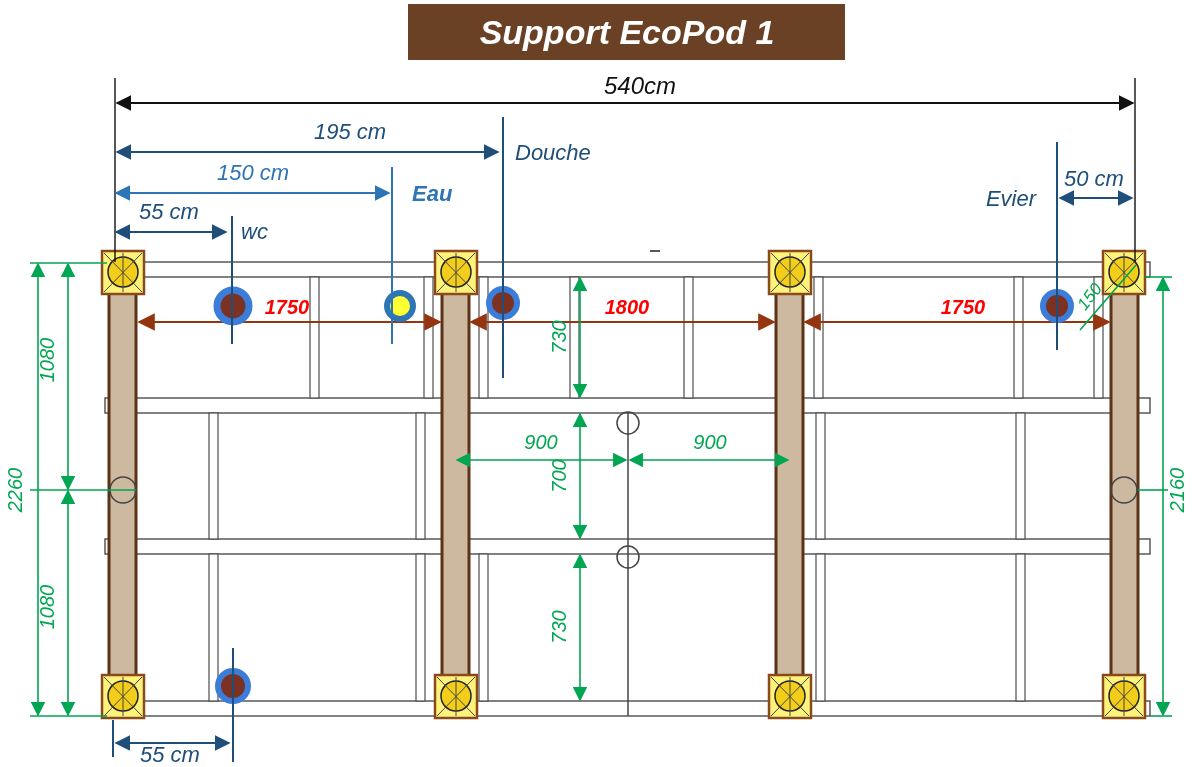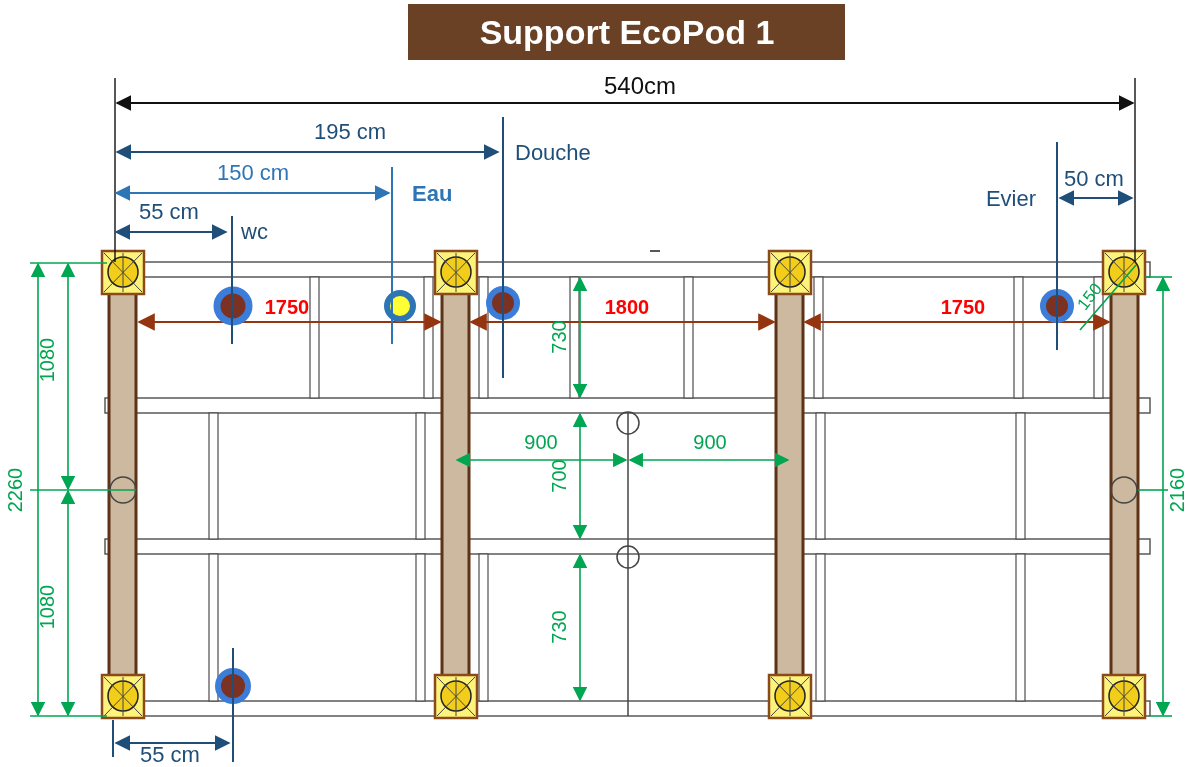--- a/index.html
+++ b/index.html
@@ -1,17 +1,17 @@
 <!DOCTYPE html>
 <html><head>
 <meta charset="utf-8">
 <style>
   html,body{margin:0;padding:0;background:#fff;}
   .stage{position:relative;width:1200px;height:767px;background:#ffffff;overflow:hidden;
-         font-family:"Liberation Sans",sans-serif;}
+         font-family:"Liberation Sans",sans-serif;font-style:italic;}
   svg{position:absolute;left:0;top:0;}
   text{font-family:"Liberation Sans",sans-serif;}
   .t-black{fill:#111111;font-size:24px;}
   .t-navy{fill:#1f4e79;font-size:22px;}
   .t-blue{fill:#2e75b6;font-size:22px;}
   .t-red{fill:#ff0000;font-size:20px;font-weight:bold;}
   .t-green{fill:#00a651;font-size:20px;}
   .t-green-sm{fill:#00a651;font-size:17px;}
   .mid{text-anchor:middle;}
   .endA{text-anchor:end;}

